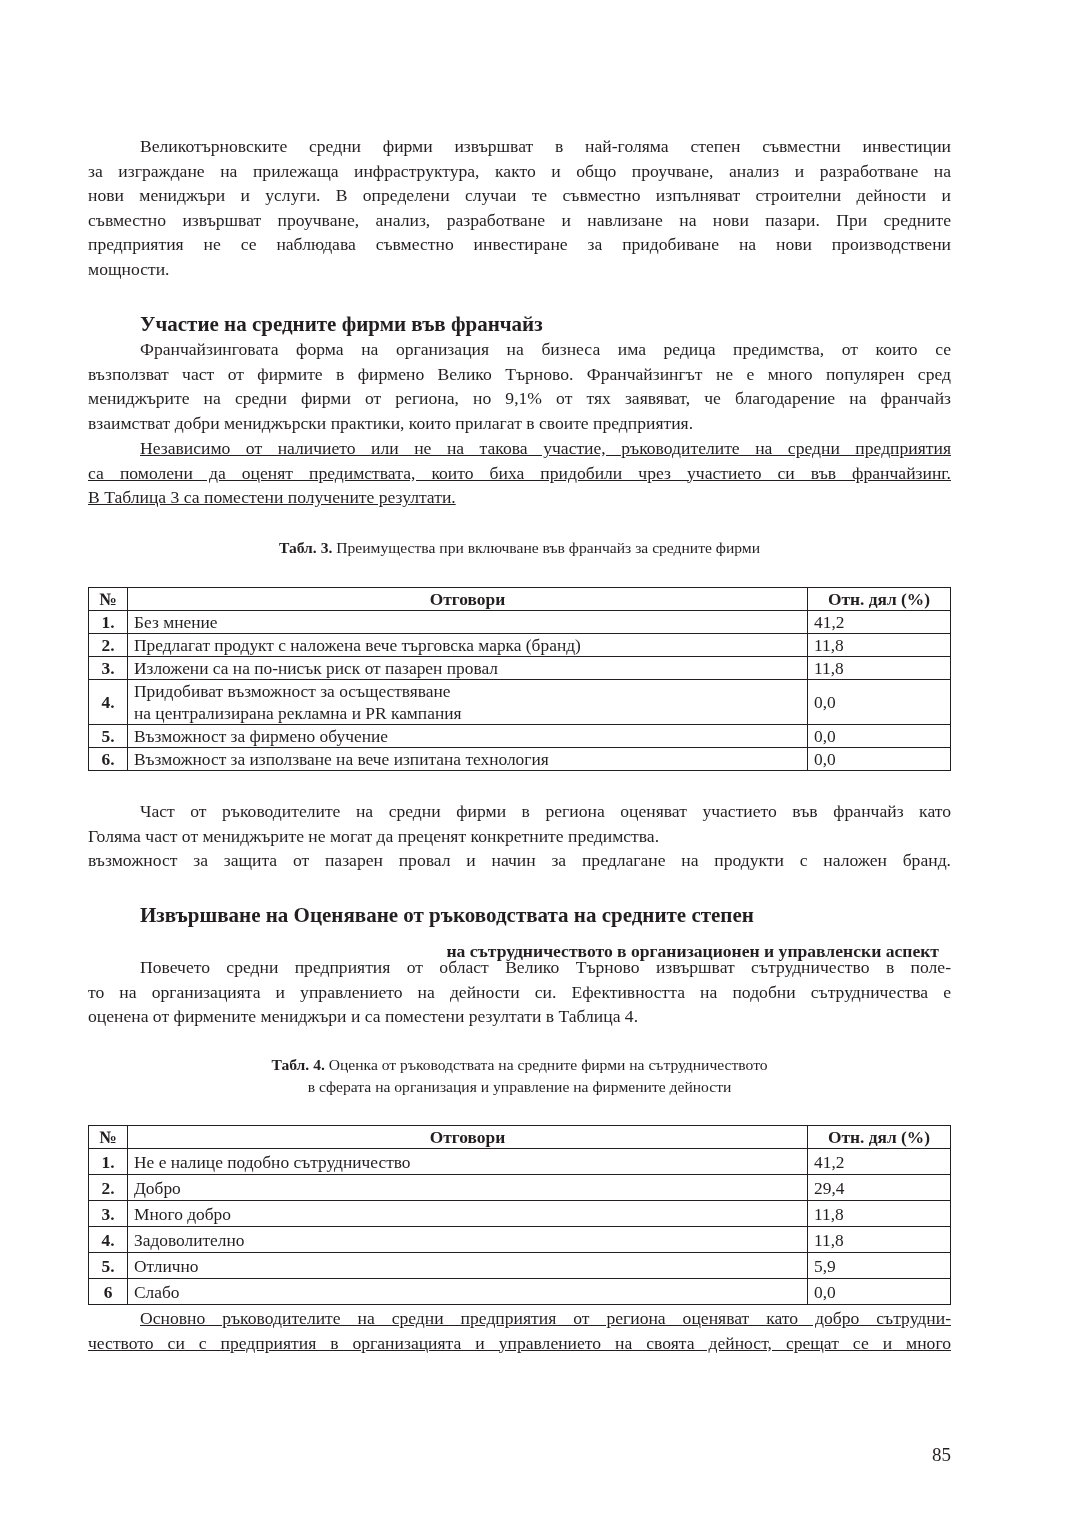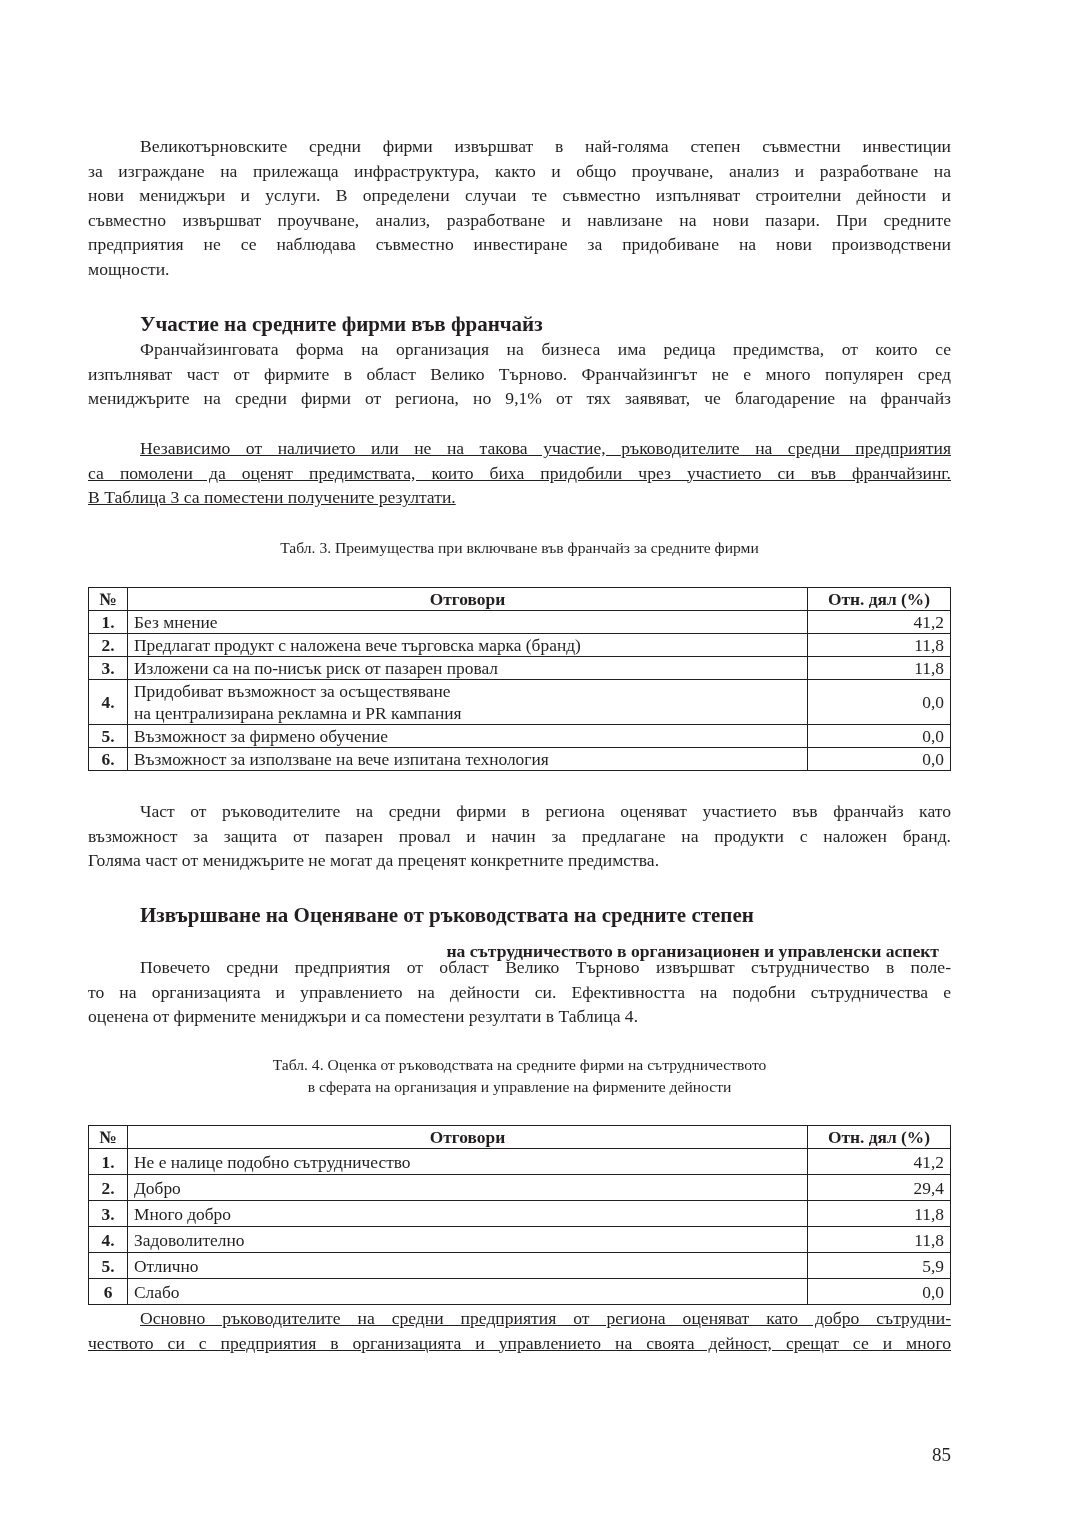--- a/index.html
+++ b/index.html
@@ -7,26 +7,26 @@
          font-family: "Liberation Serif", "DejaVu Serif", serif; color: #231f20; }
   .page { position: absolute; left: 0; top: 0; width: 1080px; height: 1527px; }
   .block { position: absolute; left: 88px; width: 863px; }
   .para { font-size: 17.6px; line-height: 24.6px; text-align: justify; margin: 0; }
   .para .ln { display: block; text-align: justify; text-align-last: justify; white-space: nowrap; }
   .para .ln.last { text-align-last: left; }
   .para .ln.indent { padding-left: 52px; }
   .heading { font-weight: bold; font-size: 21px; line-height: 26px; margin: 0; padding-left: 52px; }
   .subheading { font-weight: bold; font-size: 17.6px; line-height: 22px; margin: 12px; padding-left: 52px; text-align: right; }
   .caption { position: absolute; left: 88px; width: 863px; text-align: center; font-size: 15.6px; line-height: 22px; }
-  .caption b { font-weight: normal; }
+  .caption b { font-weight: bold; }
   table.data { position: absolute; left: 88px; width: 863px; border-collapse: collapse; font-size: 17.4px; }
   table.data td, table.data th { border: 1px solid #231f20; padding: 0 6px; line-height: 22px; }
   table.data th { font-weight: bold; text-align: center; }
   table.data td.num { font-weight: bold; text-align: center; width: 38px; padding: 0; }
-  table.data td.val { text-align: right; width: 130px; }
+  table.data td.val { text-align: left; width: 130px; }
   table.data th.colnum { width: 38px; padding: 0; }
   table.data th.colval { width: 130px; }
   table.data td.ans { text-align: left; }
   .pagenum { position: absolute; left: 900px; top: 1444px; width: 51px; text-align: right; font-size: 19px; }
 </style>
 </head>
 <body>
 
 <div class="page">
 
@@ -38,22 +38,23 @@
     <span class="ln">предприятия не се наблюдава съвместно инвестиране за придобиване на нови производствени</span>
     <span class="ln last">мощности.</span>
   </div>
 
   <div class="block" style="top:311px;">
     <h2 class="heading">Участие на средните фирми във франчайз</h2>
   </div>
 
   <div class="block para" style="top:337px;">
     <span class="ln indent">Франчайзинговата форма на организация на бизнеса има редица предимства, от които се</span>
-    <span class="ln">изпълняват част от фирмите в област Велико Търново. Франчайзингът не е много популярен сред</span>
+    <span class="ln">възползват част от фирмите в фирмено Велико Търново. Франчайзингът не е много популярен сред</span>
     <span class="ln">мениджърите на средни фирми от региона, но 9,1% от тях заявяват, че благодарение на франчайз</span>
+    <span class="ln last">взаимстват добри мениджърски практики, които прилагат в своите предприятия.</span>
   </div>
 
   <div class="block para" style="top:436px;text-decoration:underline;">
     <span class="ln indent">Независимо от наличието или не на такова участие, ръководителите на средни предприятия</span>
     <span class="ln">са помолени да оценят предимствата, които биха придобили чрез участието си във франчайзинг.</span>
     <span class="ln last">В Таблица 3 са поместени получените резултати.</span>
   </div>
 
   <div class="caption" style="top:537px;">
     <b>Табл. 3.</b><span> Преимущества при включване във франчайз за средните фирми</span>
@@ -97,22 +98,22 @@
     <tr>
       <td class="num">6.</td>
       <td class="ans">Възможност за използване на вече изпитана технология</td>
       <td class="val">0,0</td>
     </tr>
   </tbody>
     </table>
 
   <div class="block para" style="top:799px;">
     <span class="ln indent">Част от ръководителите на средни фирми в региона оценяват участието във франчайз като</span>
+    <span class="ln last">Голяма част от мениджърите не могат да преценят конкретните предимства.</span>
     <span class="ln">възможност за защита от пазарен провал и начин за предлагане на продукти с наложен бранд.</span>
-    <span class="ln last">Голяма част от мениджърите не могат да преценят конкретните предимства.</span>
   </div>
 
   <div class="block" style="top:902px;">
     <h2 class="heading">Извършване на Оценяване от ръководствата на средните степен</h2>
     <h3 class="subheading">на сътрудничеството в организационен и управленски аспект</h3>
   </div>
 
   <div class="block para" style="top:955px;">
     <span class="ln indent">Повечето средни предприятия от област Велико Търново извършват сътрудничество в поле-</span>
     <span class="ln">то на организацията и управлението на дейности си. Ефективността на подобни сътрудничества е</span>

